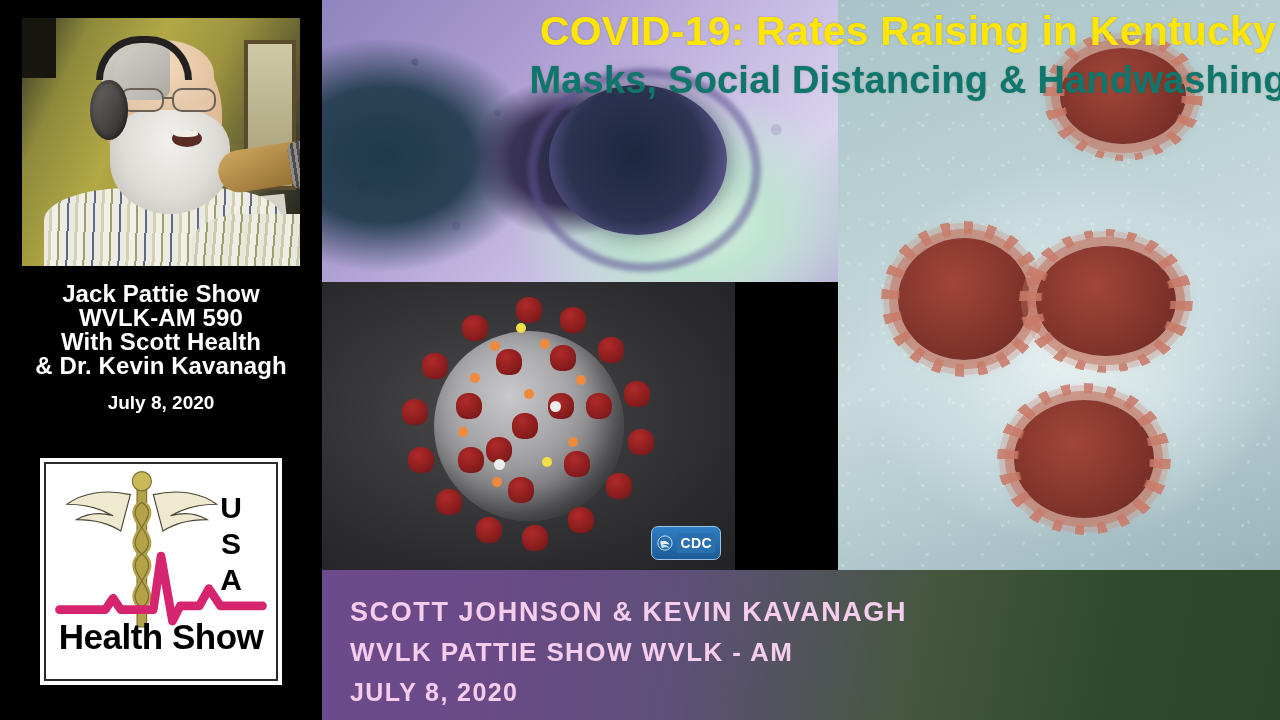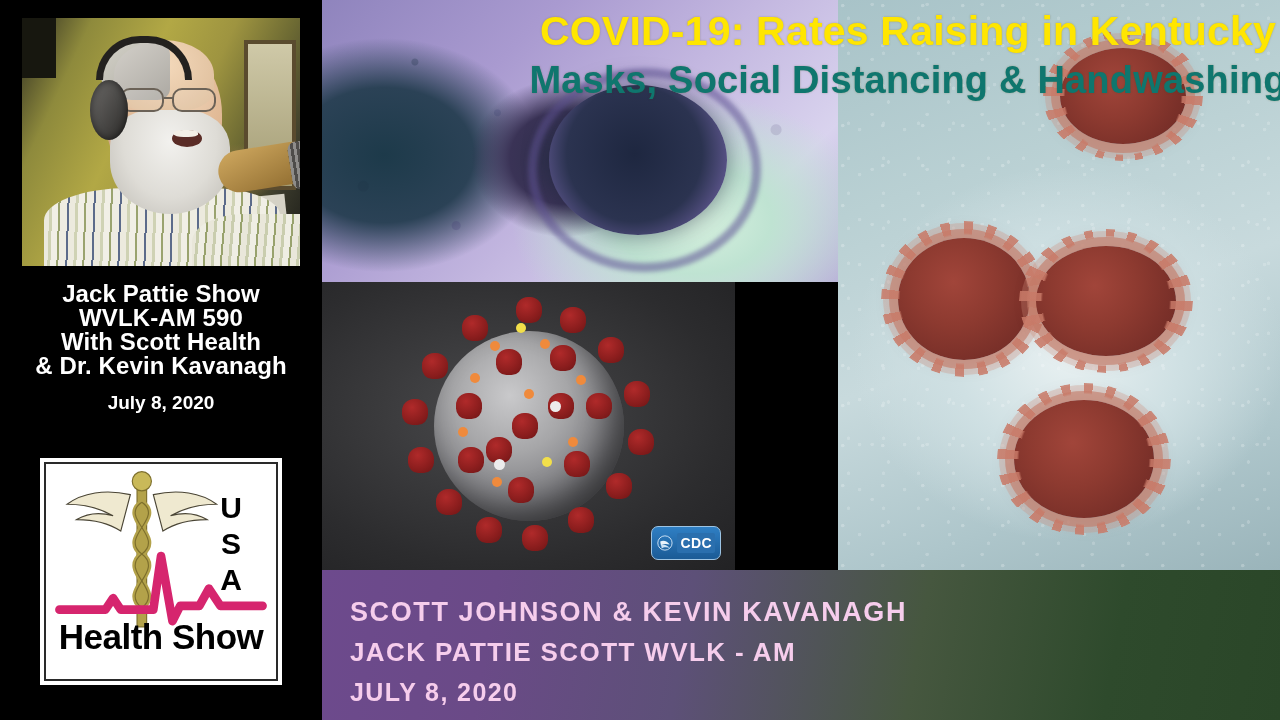--- a/index.html
+++ b/index.html
@@ -283,17 +283,17 @@
     </div>
   </div>
 
   <div class="title">
     <div class="l1">COVID-19: Rates Raising in Kentucky</div>
     <div class="l2">Masks, Social Distancing &amp; Handwashing</div>
   </div>
 
   <div class="caption">
     <div class="cap-l1">SCOTT JOHNSON &amp; KEVIN KAVANAGH</div>
-    <div class="cap-l2">JACK PATTIE SCOTT   WVLK - AM</div>
+    <div class="cap-l2">WVLK PATTIE SHOW   WVLK - AM</div>
     <div class="cap-l3">JULY 8, 2020</div>
   </div>
 
 </div>
 
 </body></html>

